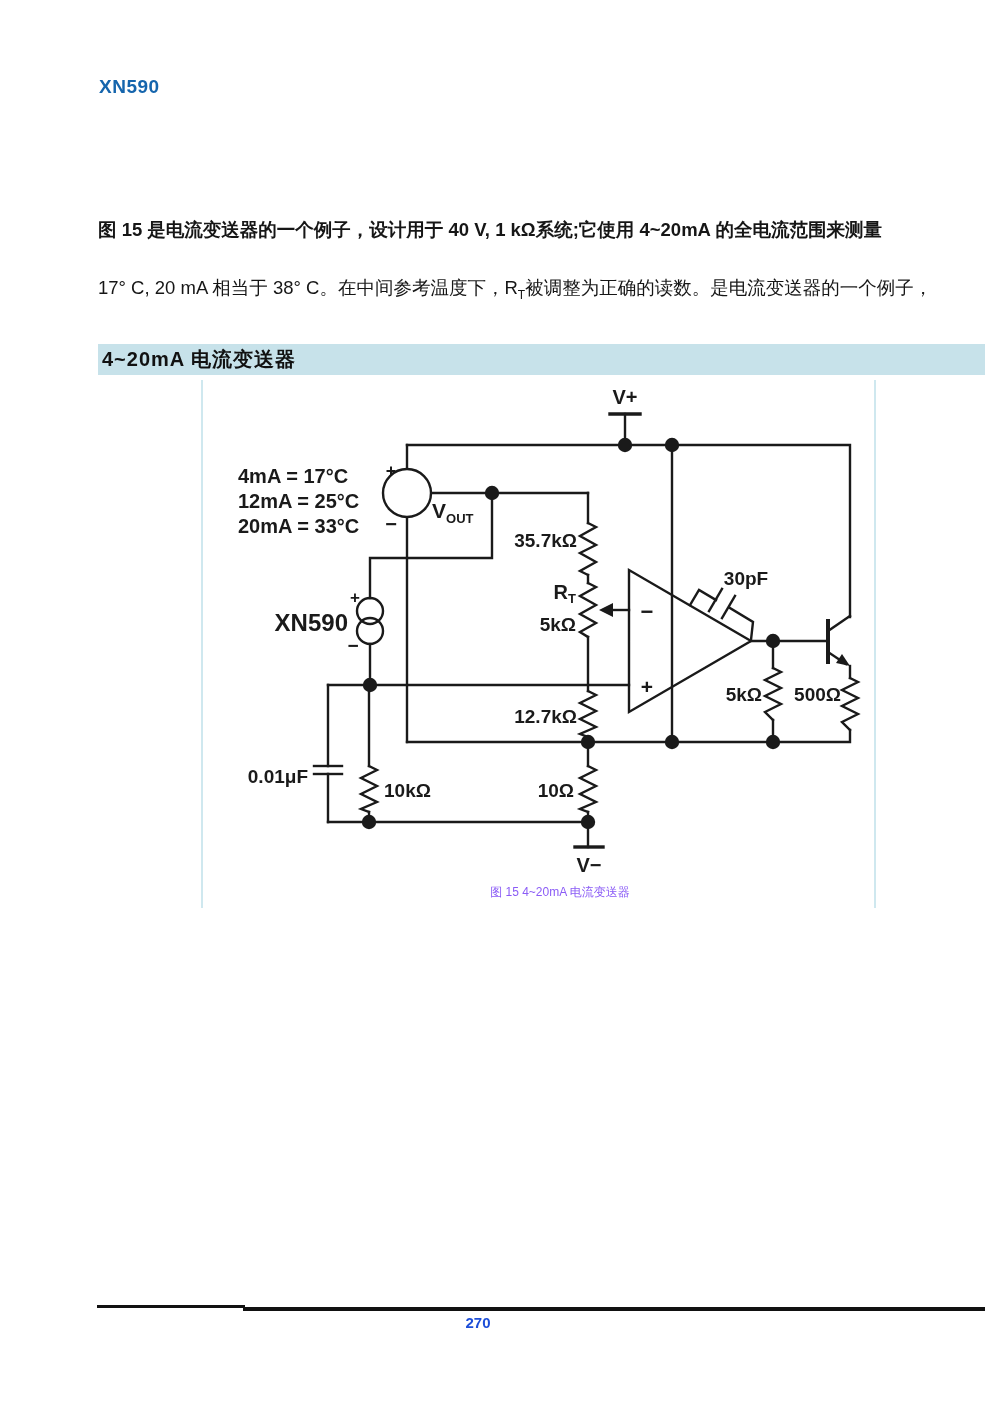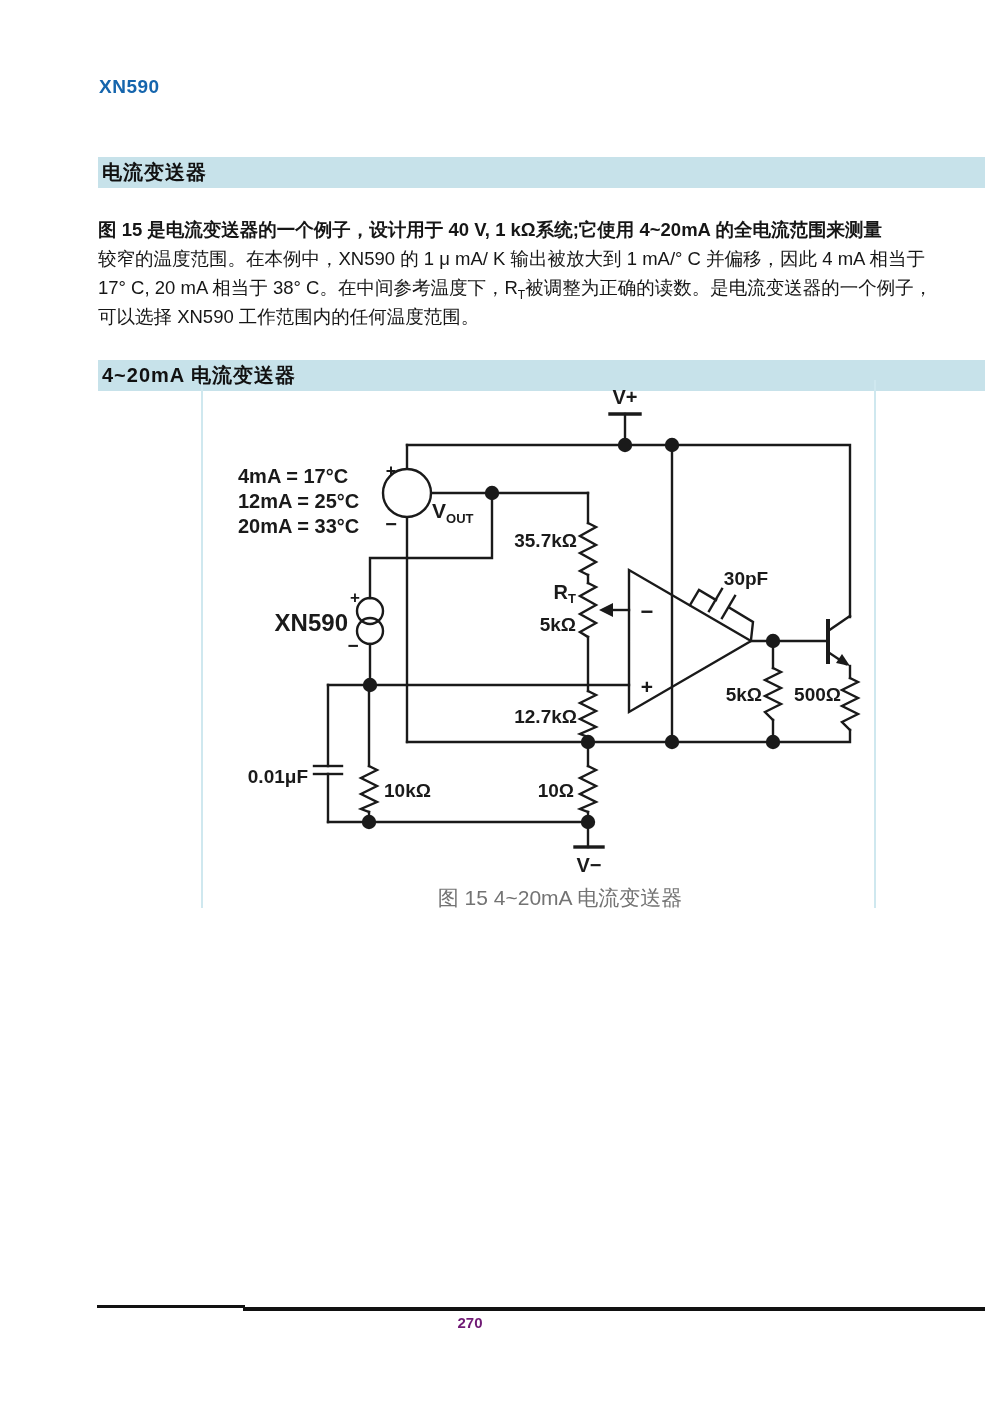--- a/index.html
+++ b/index.html
@@ -2,48 +2,43 @@
 <html><head>
 <meta charset="utf-8">
 <style>
   html,body{margin:0;padding:0;background:#ffffff;}
   body{font-family:"Liberation Sans","DejaVu Sans",sans-serif;color:#1a1a1a;}
   .page{position:relative;width:1000px;height:1414px;background:#ffffff;overflow:hidden;margin-left:40px;}
   .doc-title{position:absolute;left:59px;top:76px;font-size:19px;font-weight:bold;color:#1565ad;letter-spacing:0.5px;}
   .section-bar{position:absolute;left:58px;width:887px;height:31px;background:#c7e2ea;display:flex;align-items:center;}
   .section-bar .t{font-size:20px;font-weight:bold;color:#111;padding-left:4px;letter-spacing:1px;}
   .bar1{top:157px;}
-  .bar2{top:360px;align-items:center;}
+  .bar2{top:344px;align-items:center;}
   .para{position:absolute;left:58px;width:900px;font-size:18.5px;line-height:28.5px;white-space:nowrap;color:#161616;}
   .para sub{font-size:12px;}
   .figline{position:absolute;width:2px;background:#cfe8ef;}
-  .caption{position:absolute;left:150px;width:740px;top:884px;text-align:center;font-size:21px;color:#737373;}
+  .caption{position:absolute;left:150px;width:740px;top:884px;text-align:center;font-size:12px;color:#8b5cf6;}
   .footer-rule{position:absolute;background:#111;}
-  .page-num{position:absolute;left:0;width:860px;top:1314px;text-align:center;font-size:15px;font-weight:bold;color:#701a75;}
+  .page-num{position:absolute;left:8px;width:860px;top:1314px;text-align:center;font-size:15px;font-weight:bold;color:#1d4ed8;}
   svg text{font-family:"Liberation Sans","DejaVu Sans",sans-serif;font-weight:bold;fill:#1a1a1a;}
   .w{stroke:#1a1a1a;stroke-width:2.4;fill:none;stroke-linecap:square;}
   .thick{stroke-width:3.4;}
   .fillwhite{fill:#ffffff;}
   .dot{fill:#1a1a1a;stroke:none;}
 </style>
 </head>
 <body>
 
 <div class="page">
 
   <div class="doc-title">XN590</div>
 
-  <div class="section-bar bar1">
-    <span class="t">电流变送器</span>
-  </div>
 
   <div class="para indent" style="top:216px;font-weight:bold;">图 15 是电流变送器的一个例子，设计用于 40 V, 1 kΩ系统;它使用 4~20mA 的全电流范围来测量</div>
-  <div class="para" style="top:245px;">较窄的温度范围。在本例中，XN590 的 1 μ mA/ K 输出被放大到 1 mA/° C 并偏移，因此 4 mA 相当于</div>
   <div class="para" style="top:274px;"><span>17° C, 20 mA 相当于 38° C。在中间参考温度下，R</span><sub>T</sub><span>被调整为正确的读数。是电流变送器的一个例子，</span></div>
-  <div class="para" style="top:303px;">可以选择 XN590 工作范围内的任何温度范围。</div>
 
   <div class="section-bar bar2">
     <span class="t">4~20mA 电流变送器</span>
   </div>
 
   <div class="figline" style="left:161px;top:380px;height:528px;"></div>
   <div class="figline" style="left:834px;top:380px;height:528px;"></div>
 
   <svg style="position:absolute;left:150px;top:380px;" width="700" height="535" viewBox="150 380 700 535">
 

